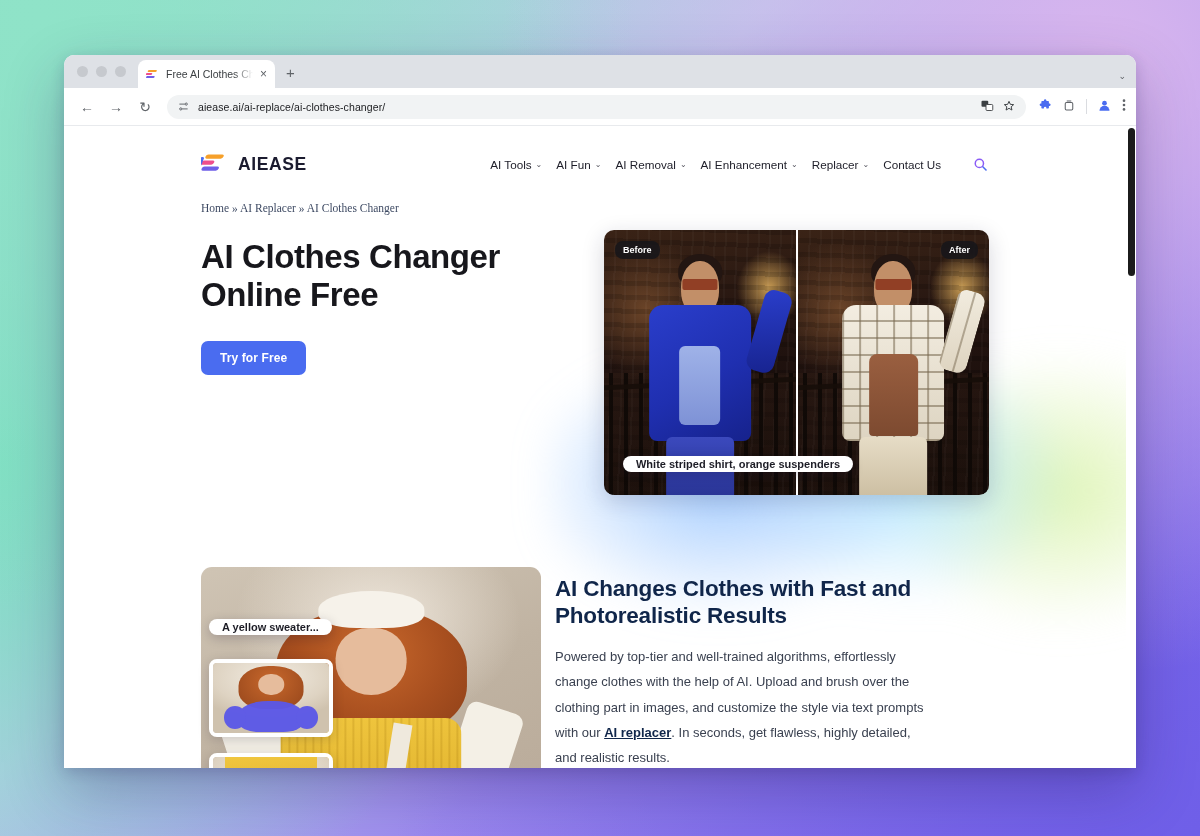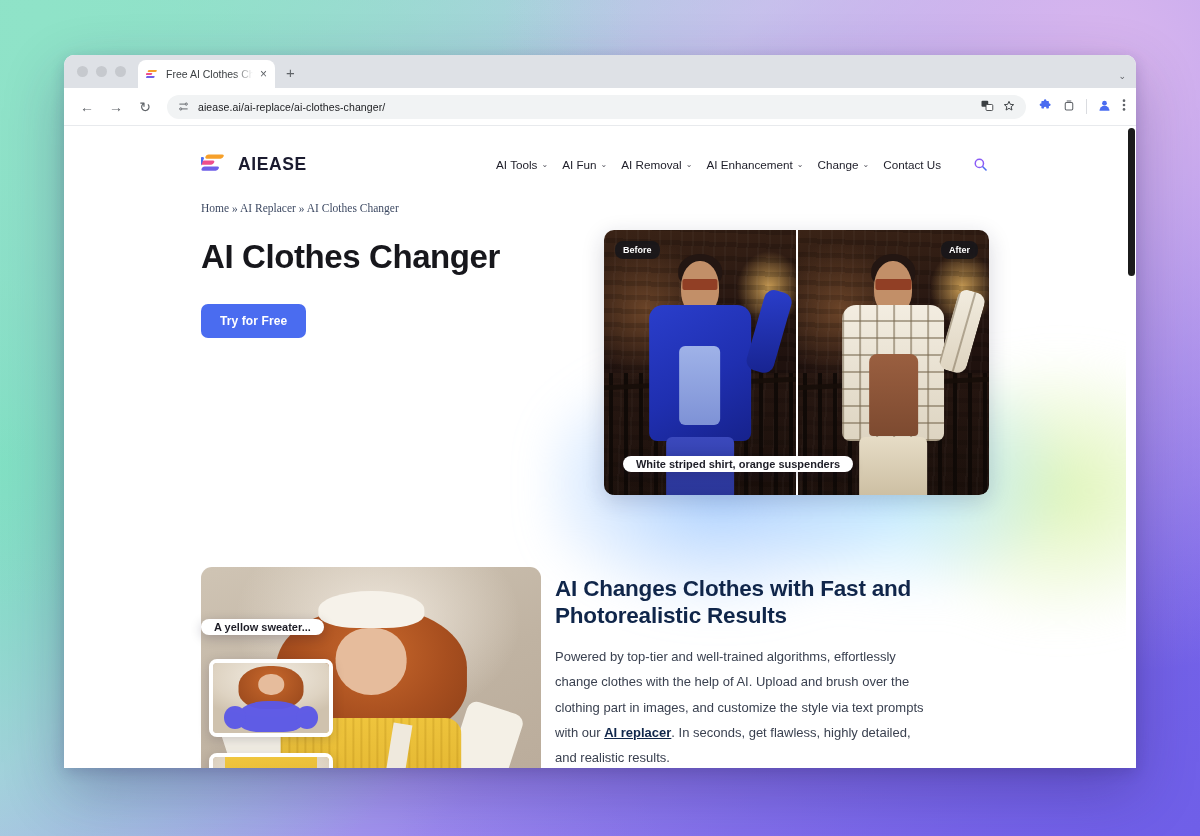--- a/index.html
+++ b/index.html
@@ -294,21 +294,21 @@
   }
   .t-mask::before, .t-mask::after {
     content: ""; position: absolute; width: 34%; height: 74%; background: #5b58e8; border-radius: 50%; top: 16%;
   }
   .t-mask::before { left: -22%; }
   .t-mask::after { right: -22%; }
   .t-body-yellow {
     position: absolute; left: 10%; right: 10%; top: 0; bottom: 0;
     background: linear-gradient(175deg, #f0c63e, #d8a726);
   }
-  .chip-s2 { left: 0; top: 52px; }
+  .chip-s2 { left: 8px; top: 52px; }
 
   .s2-right { flex: 1; padding-top: 8px; }
   h2.s2-title {
     font-size: 22.5px; line-height: 1.22; font-weight: 800; color: #10264a; letter-spacing: -.2px;
   }
   .s2-desc { margin-top: 14px; font-size: 13px; line-height: 1.95; color: #3a4150; max-width: 372px; }
   .s2-desc a { color: #10264a; font-weight: 700; text-decoration: underline; }
 </style>
 </head>
 <body>
@@ -427,21 +427,21 @@
             </span>
             <span class="navlink">
               <span>AI Removal</span>
               <span class="caret">⌄</span>
             </span>
             <span class="navlink">
               <span>AI Enhancement</span>
               <span class="caret">⌄</span>
             </span>
             <span class="navlink">
-              <span>Change</span>
+              <span>Replacer</span>
               <span class="caret">⌄</span>
             </span>
             <span class="navlink">
               <span>Contact Us</span>
             </span>
             <span class="search-btn">
               <svg width="15" height="15" viewBox="0 0 16 16" fill="none" stroke="#8b5cf6" stroke-width="1.6">
                 <circle cx="6.8" cy="6.8" r="4.4"></circle>
                   <line x1="10.2" y1="10.2" x2="14.4" y2="14.4" stroke="#4a6cf0"></line>
               </svg>
@@ -454,20 +454,21 @@
           <span>»</span>
           <span>AI Replacer</span>
           <span>»</span>
           <span>AI Clothes Changer</span>
         </div>
 
         <div class="hero">
           <div class="hero-left">
             <h1 class="hero-title">
               <span>AI Clothes Changer</span><br>
+              <span>Online Free</span>
             </h1>
             <a class="btn-primary">Try for Free</a>
           </div>
 
           <div class="hero-right">
             <div class="ba-card">
               <div class="ba-half v-before">
                 <div class="scene-bg"></div>
                   <div class="railing"></div>
                 <div class="figure">

